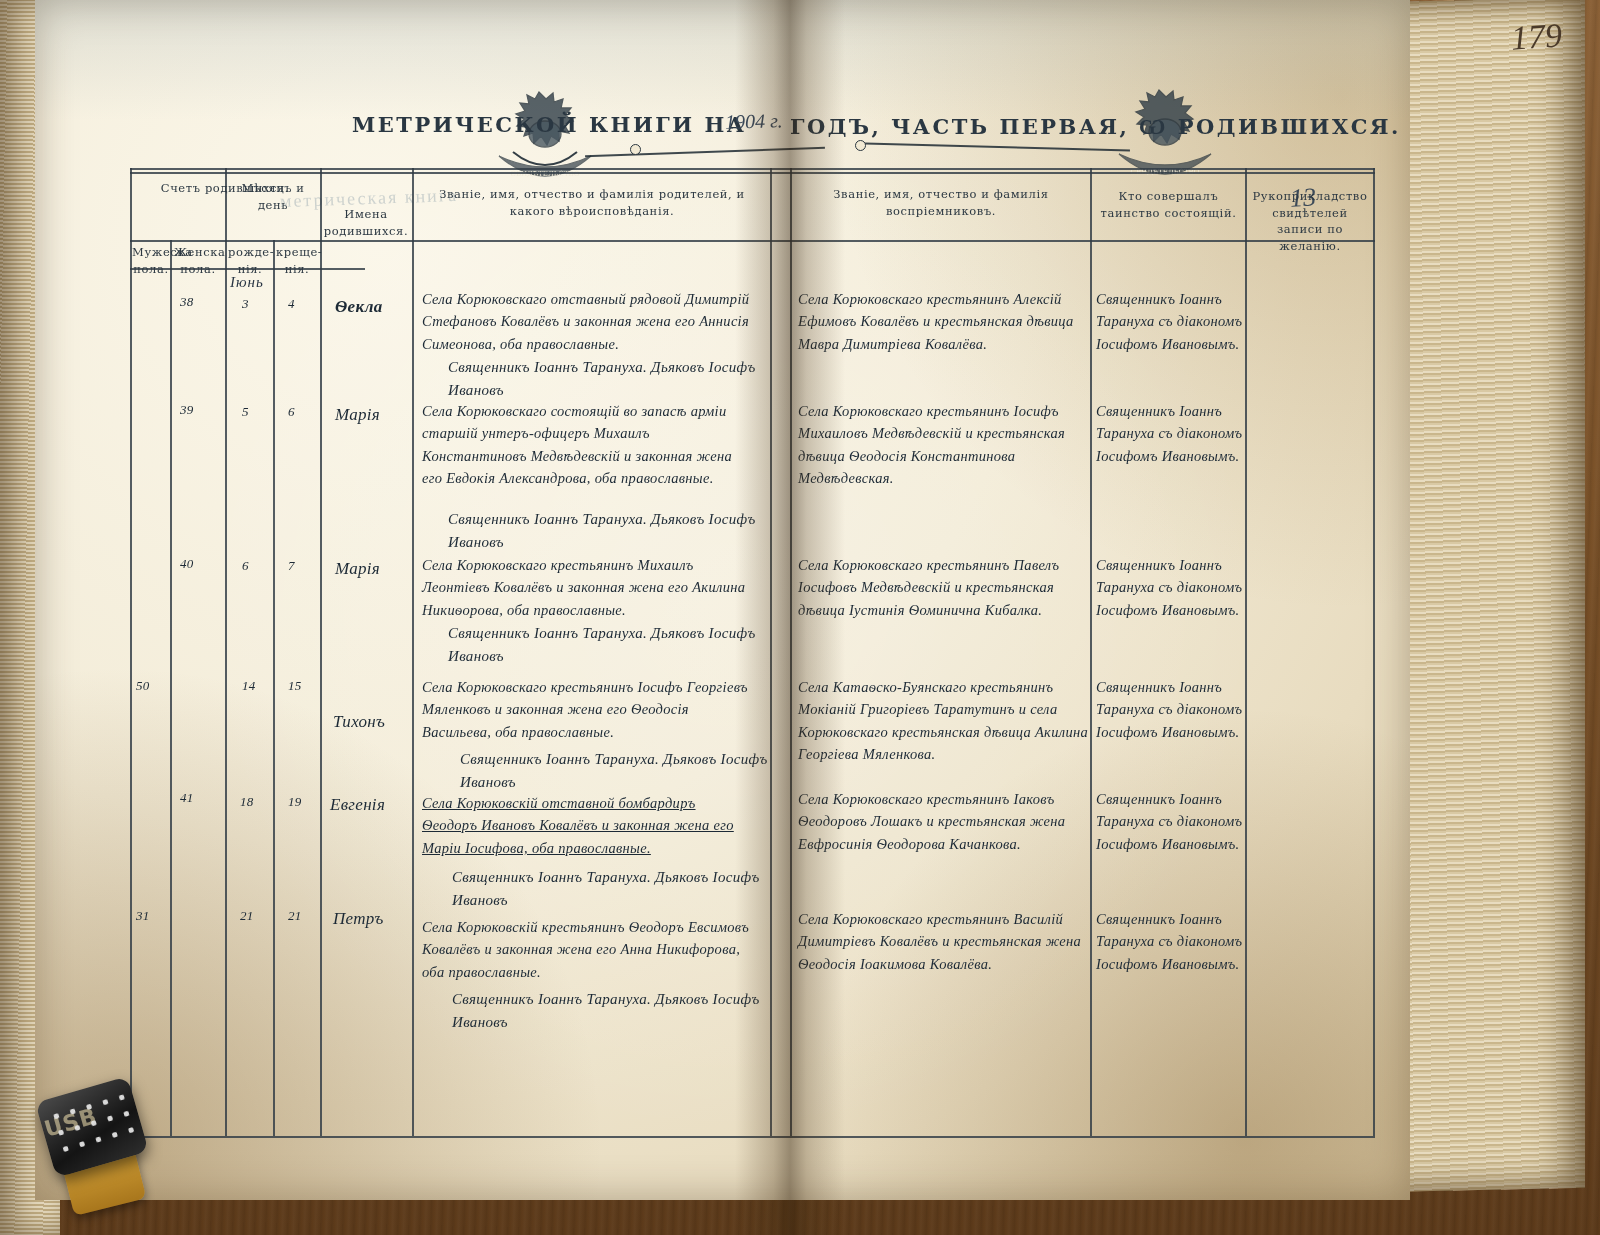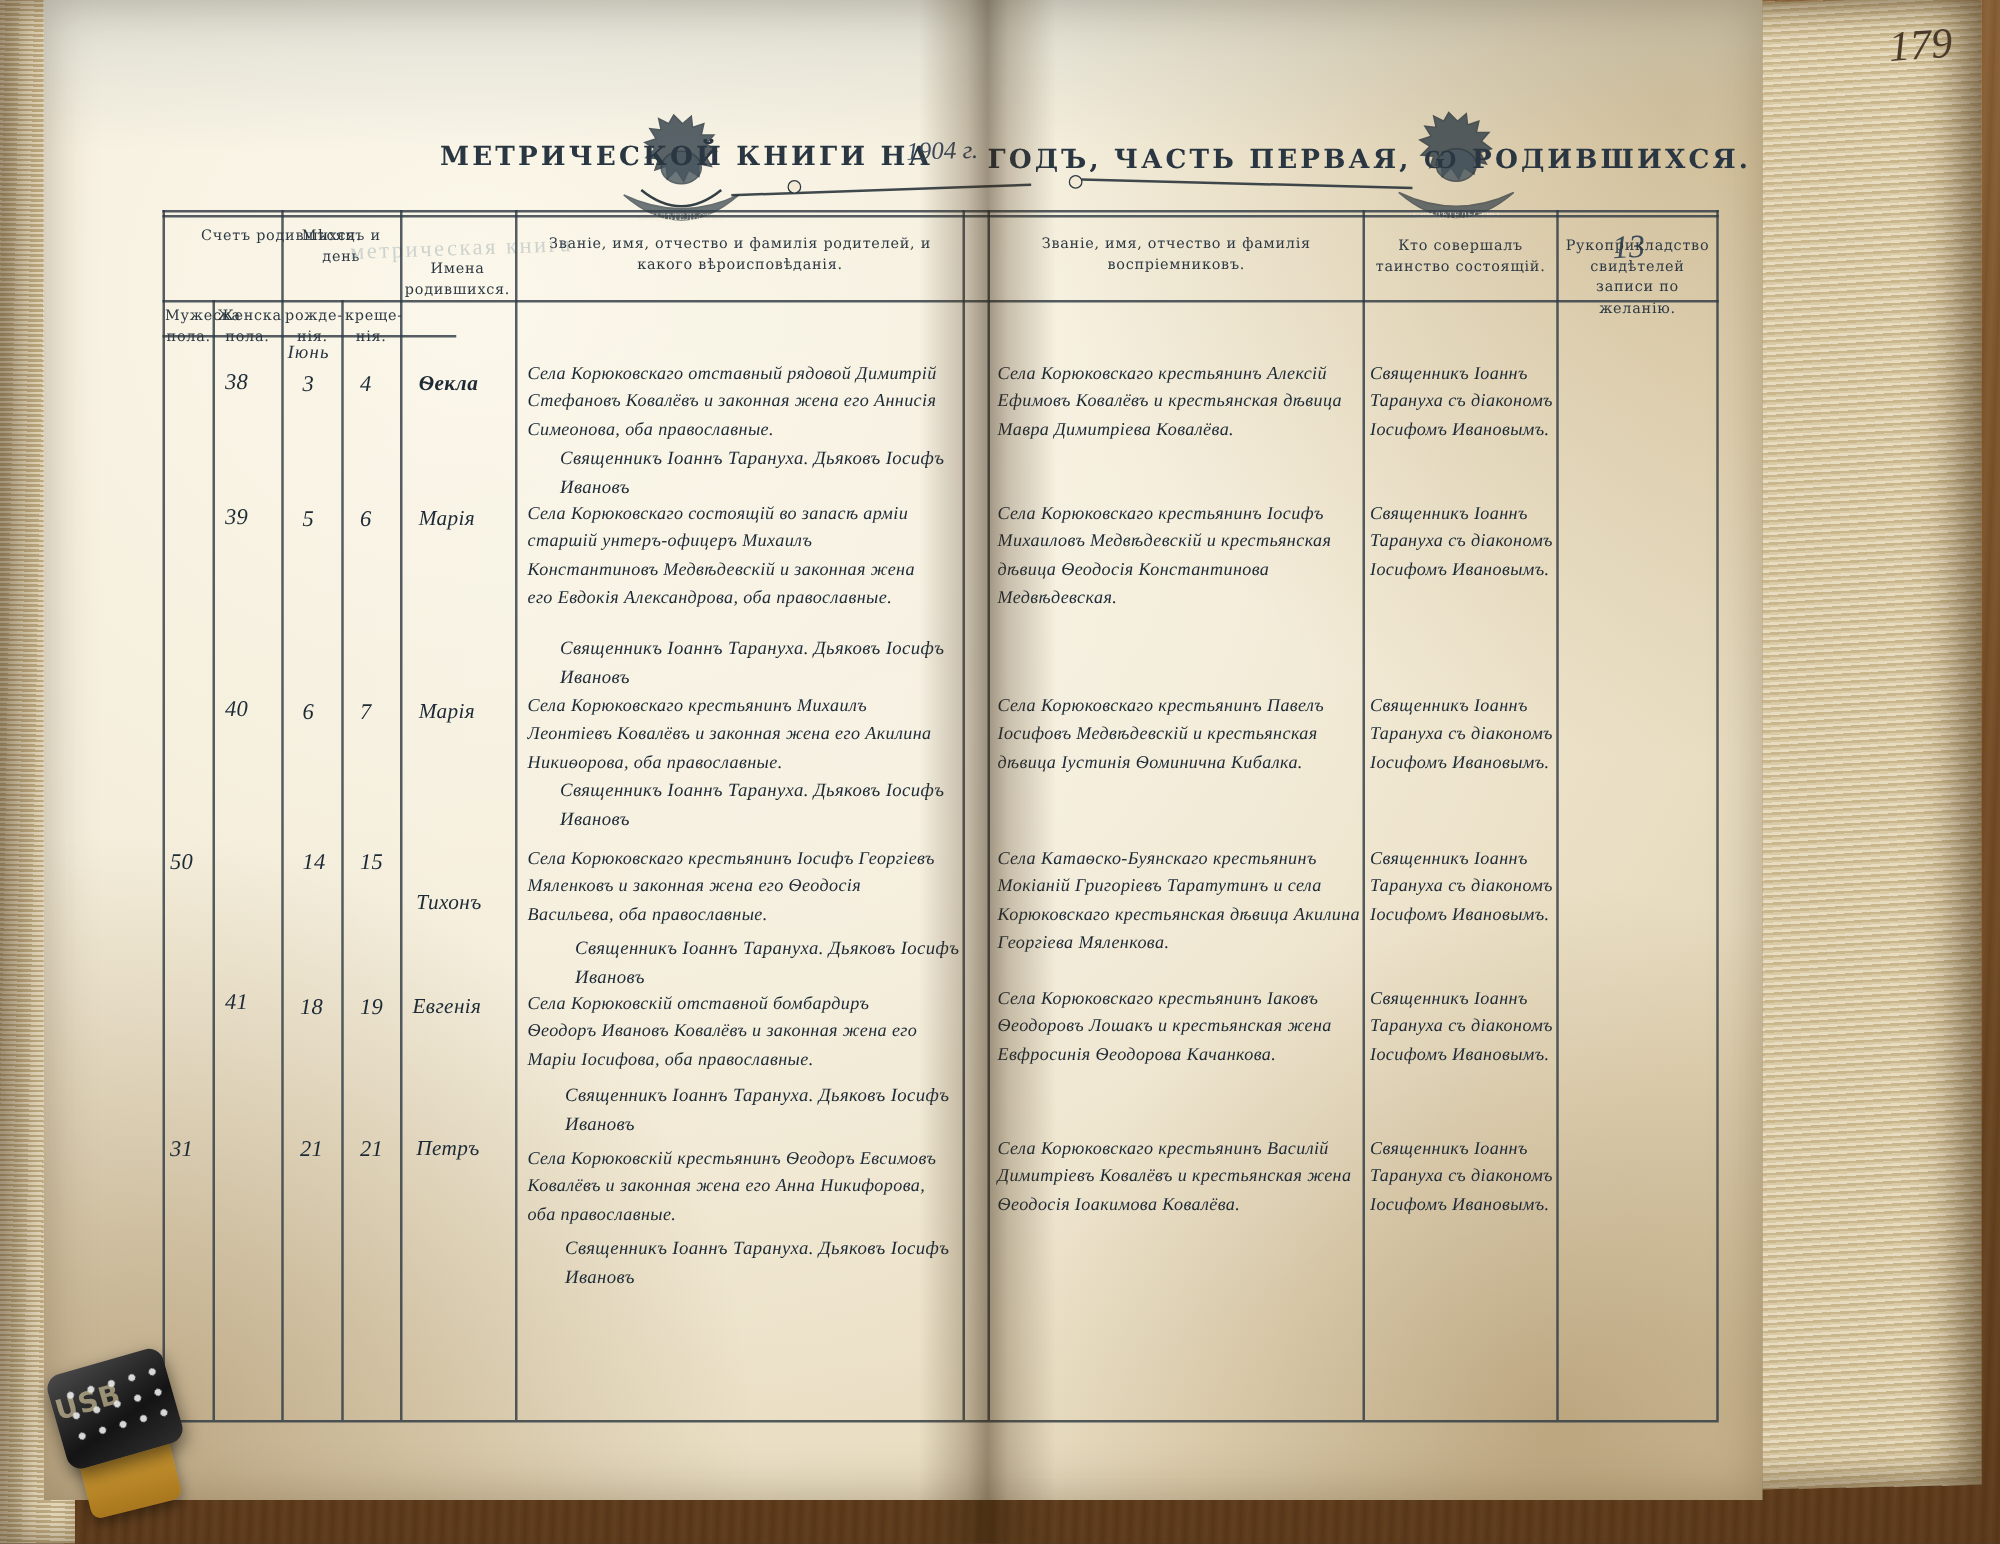--- a/index.html
+++ b/index.html
@@ -196,21 +196,21 @@
   }
 
   .hand {
     position: absolute;
     font-family: "Liberation Serif", serif;
     font-style: italic;
     color: #1d2a36;
     line-height: 1.55;
     letter-spacing: .3px;
   }
-  .hand-num { font-size: 18px; }
+  .hand-num { font-size: 13px; }
   .hand-name { font-size: 17px; }
   .hand-body { font-size: 14.5px; width: 330px; }
   .hand-body-r { font-size: 14.5px; width: 290px; }
   .hand-body-rr { font-size: 14.5px; width: 150px; }
   .hand-sig { font-size: 15px; }
 
   .month-label {
     position: absolute;
     font-family: "Liberation Serif", serif;
     font-style: italic;
@@ -401,21 +401,21 @@
     <div class="hand hand-body" style="left:292px; top:588px;">Села Корюковскаго крестьянинъ Іосифъ Георгіевъ Мяленковъ и законная жена его Ѳеодосія Васильева, оба православные.</div>
     <div class="hand hand-sig" style="left:330px; top:660px; width:310px;">Священникъ Іоаннъ Тарануха. Дьяковъ Іосифъ Ивановъ</div>
     <div class="hand hand-body-r" style="left:668px; top:588px;">Села Катаѳско-Буянскаго крестьянинъ Мокіаній Григоріевъ Таратутинъ и села Корюковскаго крестьянская дѣвица Акилина Георгіева Мяленкова.</div>
     <div class="hand hand-body-rr" style="left:966px; top:588px;">Священникъ Іоаннъ Тарануха съ діакономъ Іосифомъ Ивановымъ.</div>
     <div class="hand hand-body-rr" style="left:1122px; top:588px; width:110px;"></div>
 
     <div class="hand hand-num" style="left:50px; top:700px;">41</div>
     <div class="hand hand-num" style="left:110px; top:704px;">18</div>
     <div class="hand hand-num" style="left:158px; top:704px;">19</div>
     <div class="hand hand-name" style="left:200px; top:704px;">Евгенія</div>
-    <div class="hand hand-body" style="left:292px; top:704px;">Села Корюковскій отставной бомбардиръ Ѳеодоръ Ивановъ Ковалёвъ и законная жена его Маріи Іосифова, оба православные.</div>
+    <div class="hand hand-body" style="left:292px; top:704px;text-decoration:underline;">Села Корюковскій отставной бомбардиръ Ѳеодоръ Ивановъ Ковалёвъ и законная жена его Маріи Іосифова, оба православные.</div>
     <div class="hand hand-sig" style="left:322px; top:778px; width:310px;">Священникъ Іоаннъ Тарануха. Дьяковъ Іосифъ Ивановъ</div>
     <div class="hand hand-body-r" style="left:668px; top:700px;">Села Корюковскаго крестьянинъ Іаковъ Ѳеодоровъ Лошакъ и крестьянская жена Евфросинія Ѳеодорова Качанкова.</div>
     <div class="hand hand-body-rr" style="left:966px; top:700px;">Священникъ Іоаннъ Тарануха съ діакономъ Іосифомъ Ивановымъ.</div>
     <div class="hand hand-body-rr" style="left:1122px; top:700px; width:110px;"></div>
 
     <div class="hand hand-num" style="left:6px; top:818px;">31</div>
     <div class="hand hand-num" style="left:110px; top:818px;">21</div>
     <div class="hand hand-num" style="left:158px; top:818px;">21</div>
     <div class="hand hand-name" style="left:203px; top:818px;">Петръ</div>
     <div class="hand hand-body" style="left:292px; top:828px;">Села Корюковскій крестьянинъ Ѳеодоръ Евсимовъ Ковалёвъ и законная жена его Анна Никифорова, оба православные.</div>

